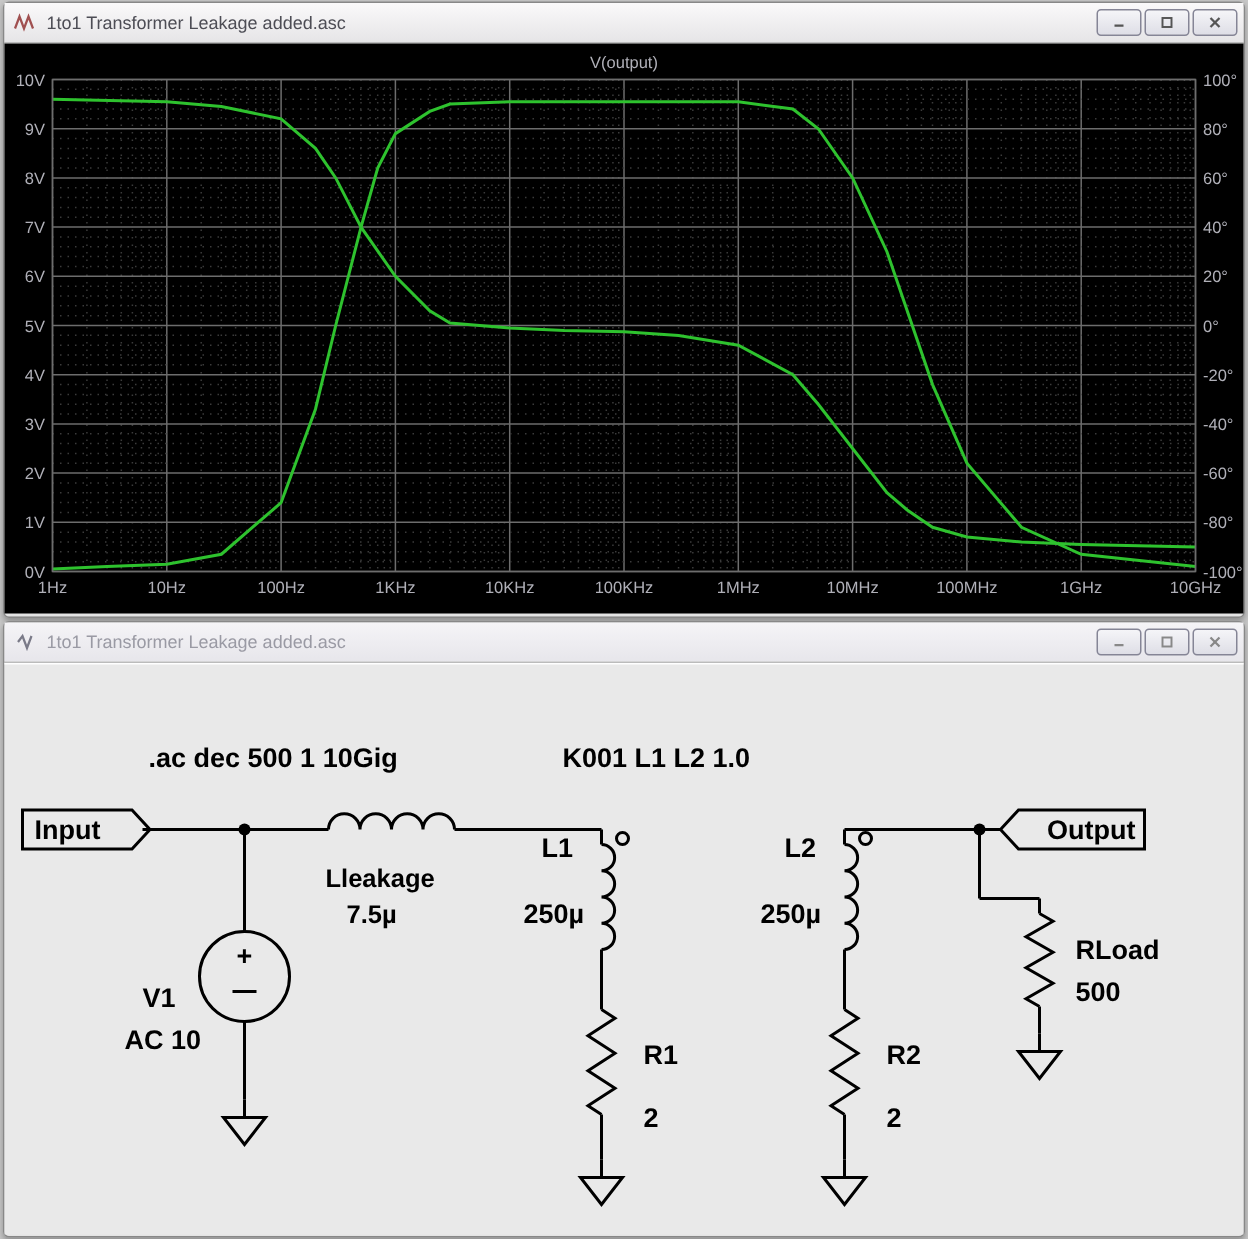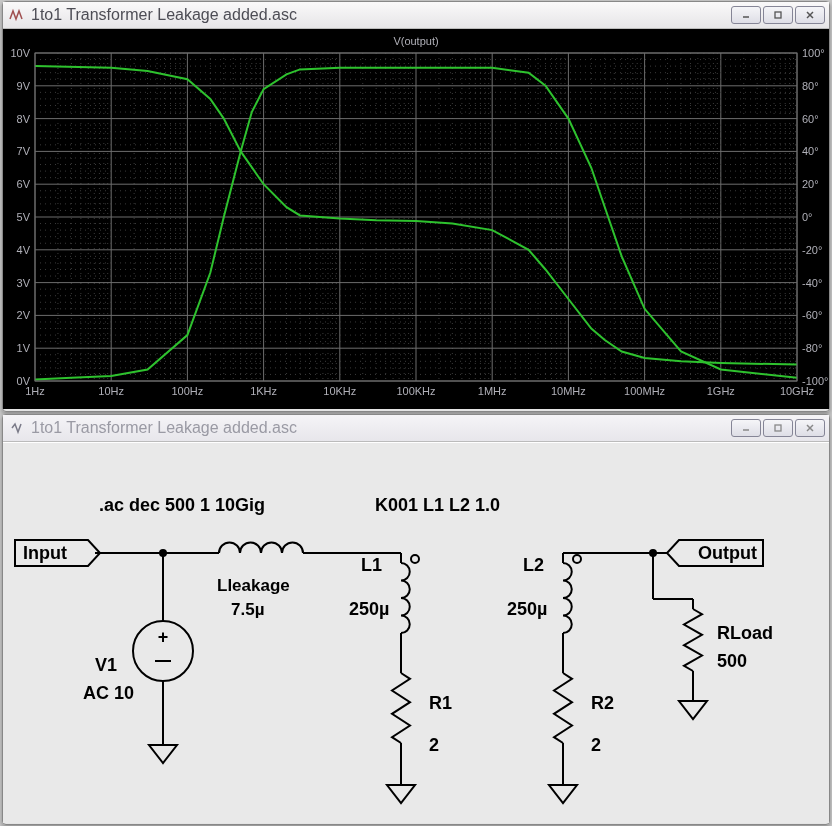--- a/index.html
+++ b/index.html
@@ -1,19 +1,19 @@
 <!DOCTYPE html>
 <html><head>
 <meta charset="utf-8">
 <style>
   html,body{margin:0;padding:0;background:#c8c8c8;font-family:Arial,Helvetica,sans-serif;width:832px;height:826px;overflow:hidden}
   .window{border:1px solid #888;background:linear-gradient(#f7f7f7,#e4e4e4);box-shadow:0 2px 4px rgba(0,0,0,.3);border-radius:4px;margin:1px 2px;position:relative}
   .titlebar{height:26px;display:flex;align-items:center;border-bottom:1px solid #bbb;background:linear-gradient(#faf9fa,#e6e5e7)}
   .titlebar .icon{width:16px;height:16px;margin:0 6px}
-  .titlebar .title{flex:1;font-size:16px;color:#4d4d55}
+  .titlebar .title{flex:1;font-size:12px;color:#4d4d55}
   .winbtns{display:flex;gap:2px;margin-right:4px}
   .winbtn{width:28px;height:16px;border:1px solid #858596;border-radius:3px;background:linear-gradient(#f5f5f8,#dedee6);display:flex;align-items:center;justify-content:center;font-size:10px;color:#555}
   .winbtn svg{width:10px;height:10px}
 
   .plotarea{background:#000;height:380px;position:relative}
   .plot-svg{width:100%;height:100%}
   .axis-text{font:11px Arial;fill:#b0b0b8}
   .grid-major{stroke:#6d6d6d;stroke-width:1}
   .grid-minor{stroke:#3b3b3b;stroke-width:1;stroke-dasharray:1 4}
   .trace{stroke:#2ec22e;stroke-width:2;fill:none}

